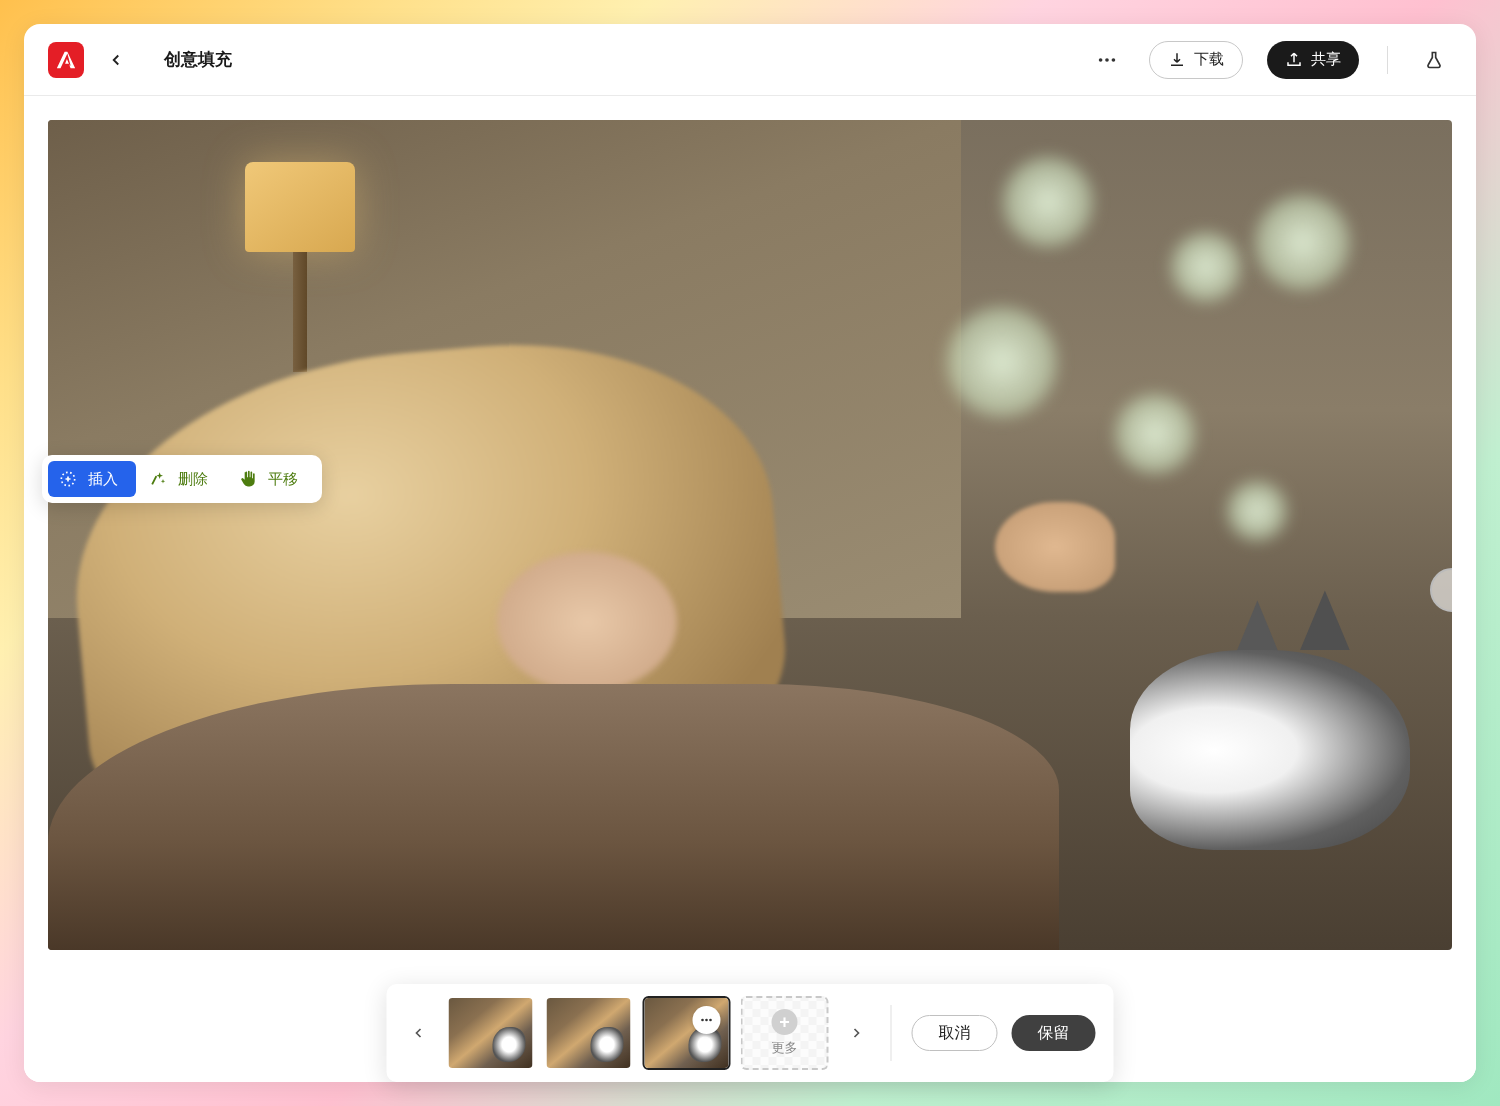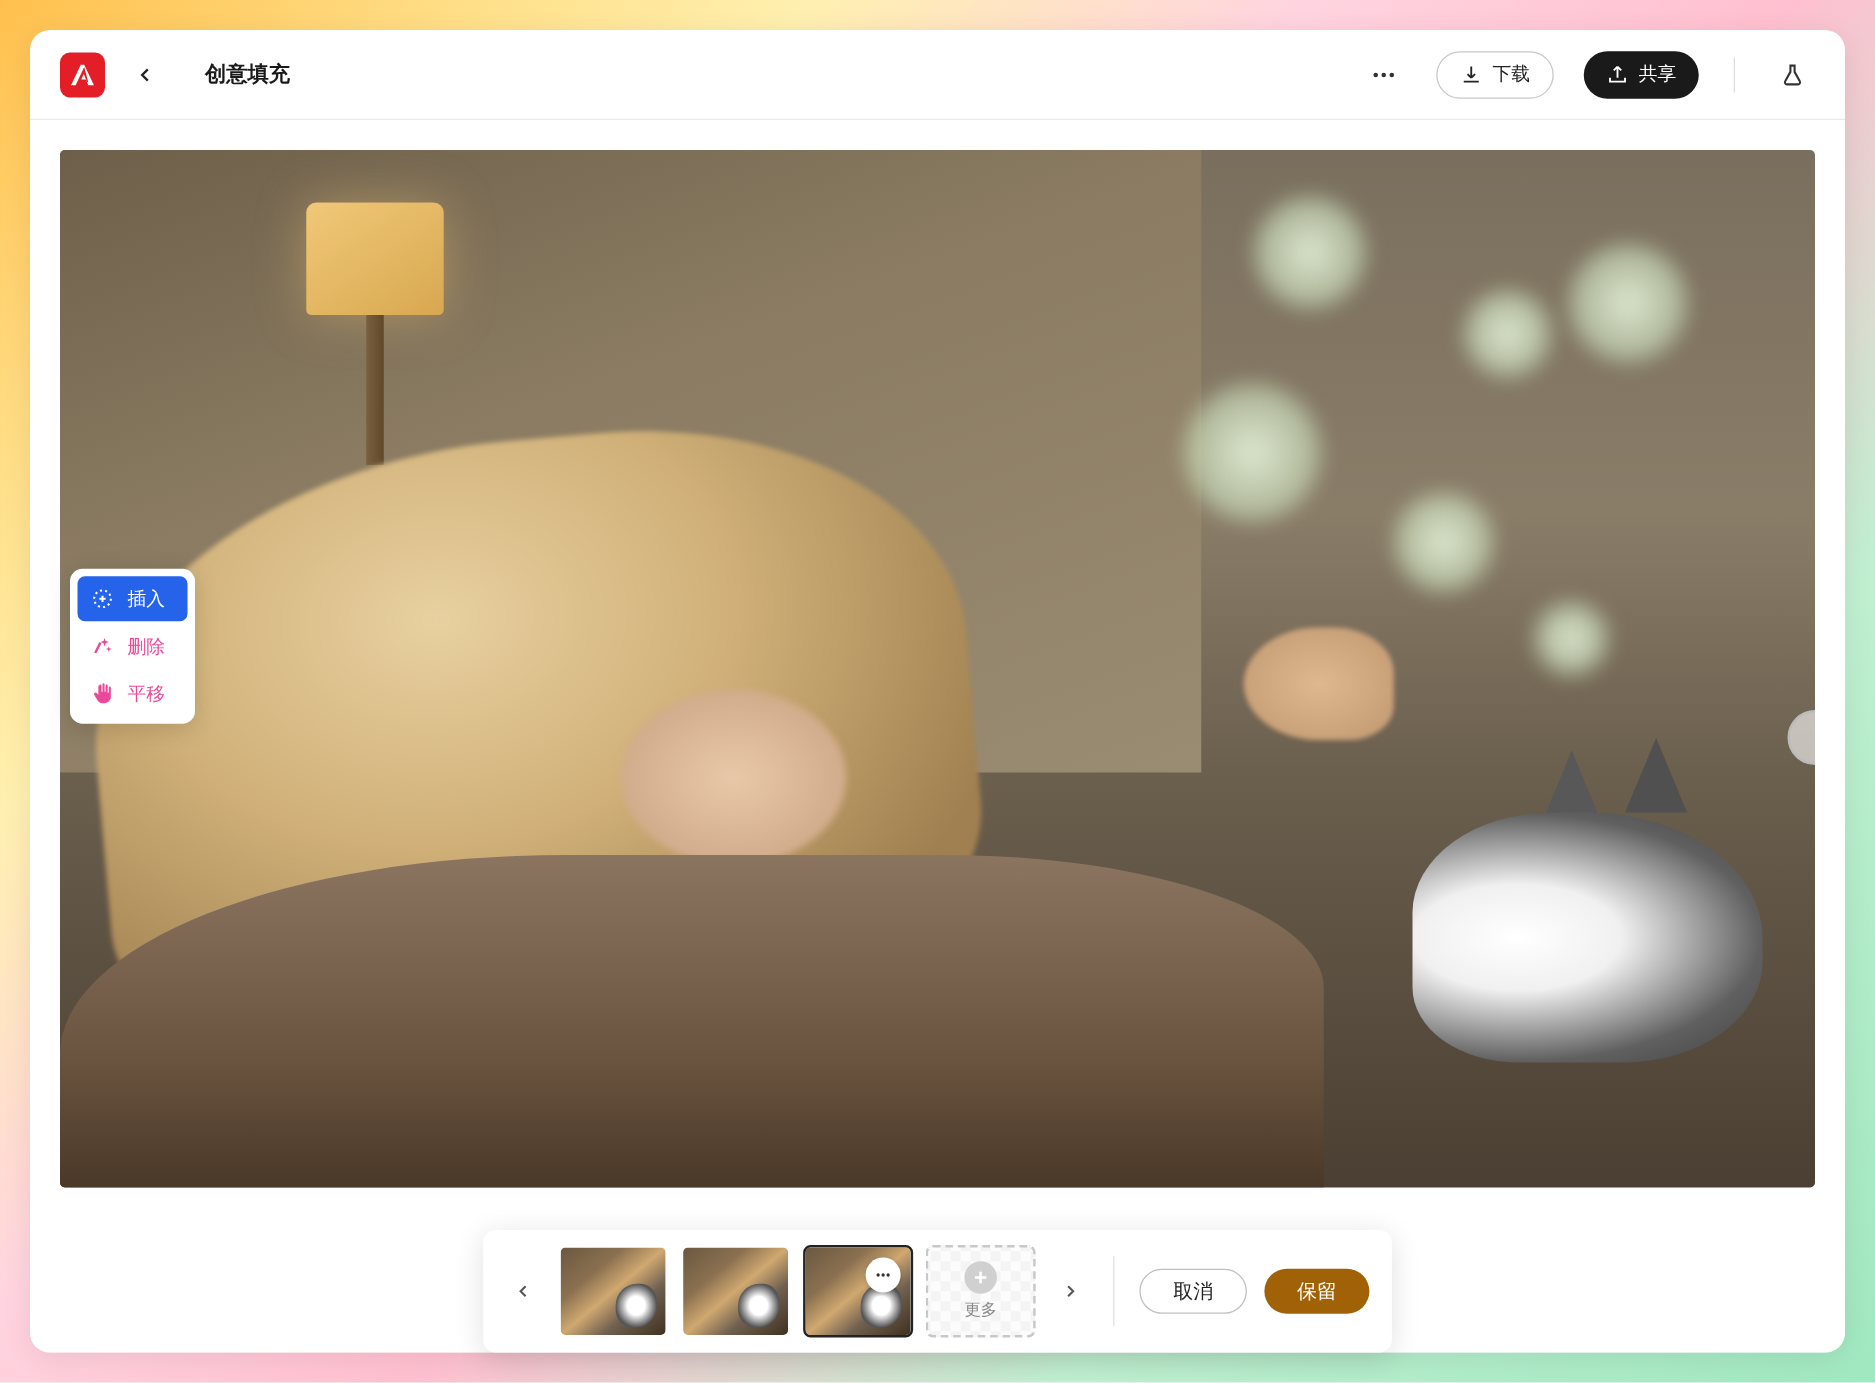--- a/index.html
+++ b/index.html
@@ -98,35 +98,35 @@
       right: -22px;
       top: 54%;
       width: 44px; height: 44px;
       border: 2px solid #bbb;
       border-radius: 50%;
       background: rgba(255,255,255,0.6);
     }
     
     .tool-panel {
       position: absolute;
-      left: 56px; top: 455px;
+      left: 42px; top: 455px;
       background: #fff;
       border-radius: 10px;
       box-shadow: 0 4px 20px rgba(0,0,0,0.15);
       padding: 6px;
-      display: flex; flex-direction: column; gap: 2px;
+      display: flex; flex-direction: row; gap: 2px;
       z-index: 10;
     }
     .tool-item {
       display: flex; align-items: center; gap: 10px;
       padding: 8px 14px 8px 10px;
       border-radius: 6px;
       cursor: pointer;
       font-size: 15px;
-      color: #ec4899;
+      color: #4d7c0f;
       min-width: 88px;
     }
     .tool-item.active { background: #2563eb; color: #fff; }
     .tool-item svg { width: 20px; height: 20px; flex-shrink: 0; }
     
     .bottom-bar {
       position: absolute;
       left: 50%; bottom: 24px;
       transform: translateX(-50%);
       background: #fff;
@@ -186,21 +186,21 @@
     }
     .vdiv { width: 1px; height: 56px; background: #e0e0e0; margin: 0 6px; }
     .action-btn {
       height: 36px; padding: 0 26px;
       border-radius: 22px;
       font-size: 16px; font-weight: 500;
       cursor: pointer;
       display: flex; align-items: center; justify-content: center;
     }
     .btn-outline { border: 1.5px solid #c0c0c0; background: #fff; color: #222; }
-    .btn-primary { background: #a16207; color: #fff; border: none; }
+    .btn-primary { background: #404040; color: #fff; border: none; }
   </style>
 </head>
 <body>
 
 <div class="app-window">
 
   <div class="header">
     <div class="header-left">
       <div class="logo">
         <svg viewBox="0 0 24 24">

